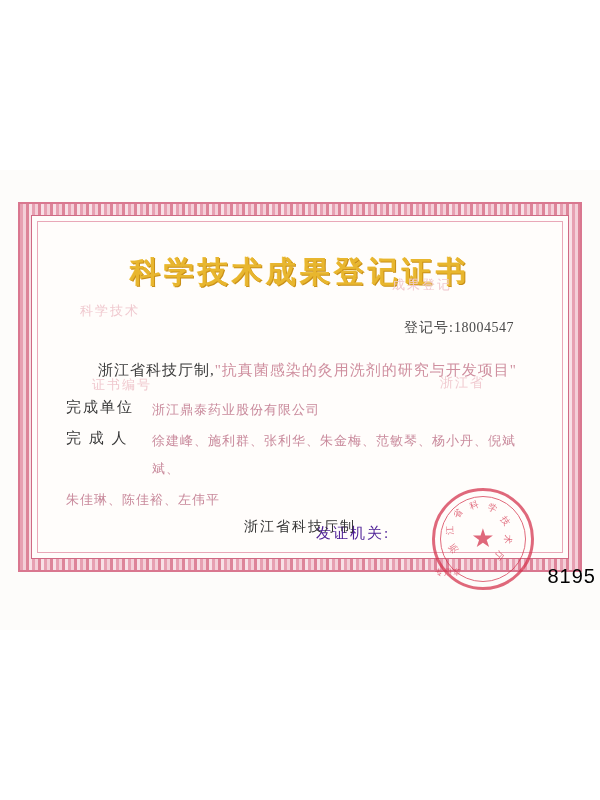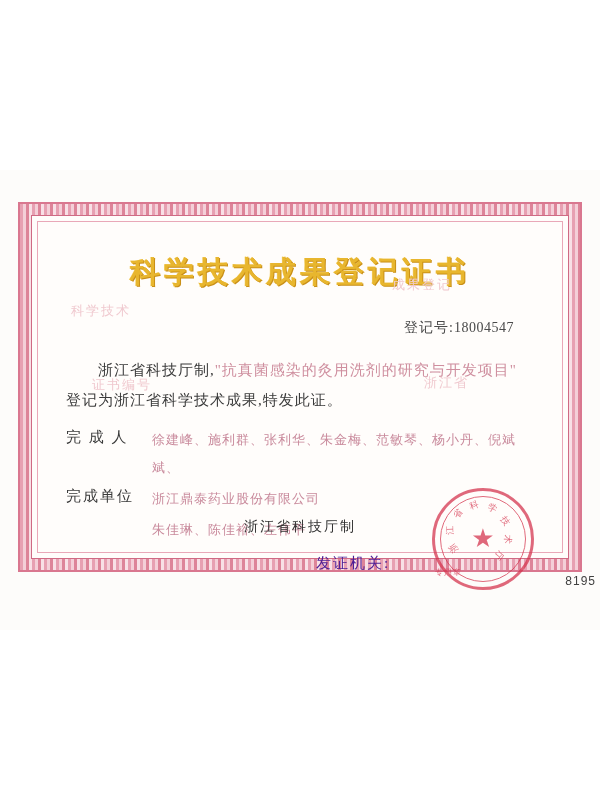--- a/index.html
+++ b/index.html
@@ -71,24 +71,24 @@
 
   
   .ghost {
     position: absolute;
     color: #f0c9cf;
     font-size: 13px;
     letter-spacing: 2px;
     font-family: "Liberation Sans", sans-serif;
     user-select: none;
   }
-  .ghost.g1 { left: 39px; top: 86px; }
+  .ghost.g1 { left: 48px; top: 86px; }
   .ghost.g2 { left: 360px; top: 60px; text-align: center; }
   .ghost.g3 { left: 60px; top: 160px; }
-  .ghost.g4 { left: 392px; top: 158px; }
+  .ghost.g4 { left: 408px; top: 158px; }
 
   .title {
     text-align: center;
     font-size: 30px;
     letter-spacing: 4px;
     font-weight: bold;
     color: #e8b62e;
     text-shadow:
       1px 1px 0 #c98f17,
       -0.5px -0.5px 0 #f6d77a;
@@ -128,21 +128,20 @@
     flex: 0 0 86px;
     letter-spacing: 2px;
   }
   .field-value {
     color: #c98a9c;
     font-size: 13px;
     letter-spacing: 1px;
     padding-top: 3px;
   }
   .field-value.second-line {
-    margin-left: 86px;
   }
 
   .issuer-block {
     margin-top: 4px;
     margin-left: 250px;
     font-size: 15px;
     color: #4c1d95;
     line-height: 30px;
     position: relative;
   }
@@ -206,22 +205,22 @@
     text-align: center;
     font-size: 14px;
     color: #333;
     letter-spacing: 2px;
   }
 
   .corner-code {
     position: absolute;
     right: 4px;
     bottom: 42px;
-    font-size: 12px;
-    color: #404040;
+    font-size: 20px;
+    color: #000000;
     letter-spacing: 1px;
     font-family: "Liberation Sans", sans-serif;
   }
 </style>
 </head>
 <body>
 
 <div id="page">
 
   <div id="certificate">
@@ -238,33 +237,32 @@
           <div class="ghost g4">浙江省</div>
 
           <div class="title">科学技术成果登记证书</div>
 
           <div class="reg-line">
             <span class="reg-label">登记号:</span><span class="reg-value">18004547</span>
           </div>
 
           <div class="para">
             <span class="indent"></span><span>浙江省科技厅制,</span><span class="quoted">"抗真菌感染的灸用洗剂的研究与开发项目"</span><br>
-            <span>登记为浙江省科学技术成果,特发此证。</span>
           </div>
 
           <div class="fields">
+
+            <div class="field-row">
+              <div class="field-label">完成单位</div>
+              <div class="field-value">浙江鼎泰药业股份有限公司</div>
+            </div>
 
             <div class="field-row">
               <div class="field-label">完 成 人</div>
               <div class="field-value">徐建峰、施利群、张利华、朱金梅、范敏琴、杨小丹、倪斌斌、</div>
-            </div>
-
-            <div class="field-row">
-              <div class="field-label">完成单位</div>
-              <div class="field-value">浙江鼎泰药业股份有限公司</div>
             </div>
             <div class="field-value second-line">朱佳琳、陈佳裕、左伟平</div>
 
           </div>
 
           <div class="issuer-block">
             <div class="issuer-row">
               <span class="lab">发证机关:</span><span></span>
             </div>
           </div>

